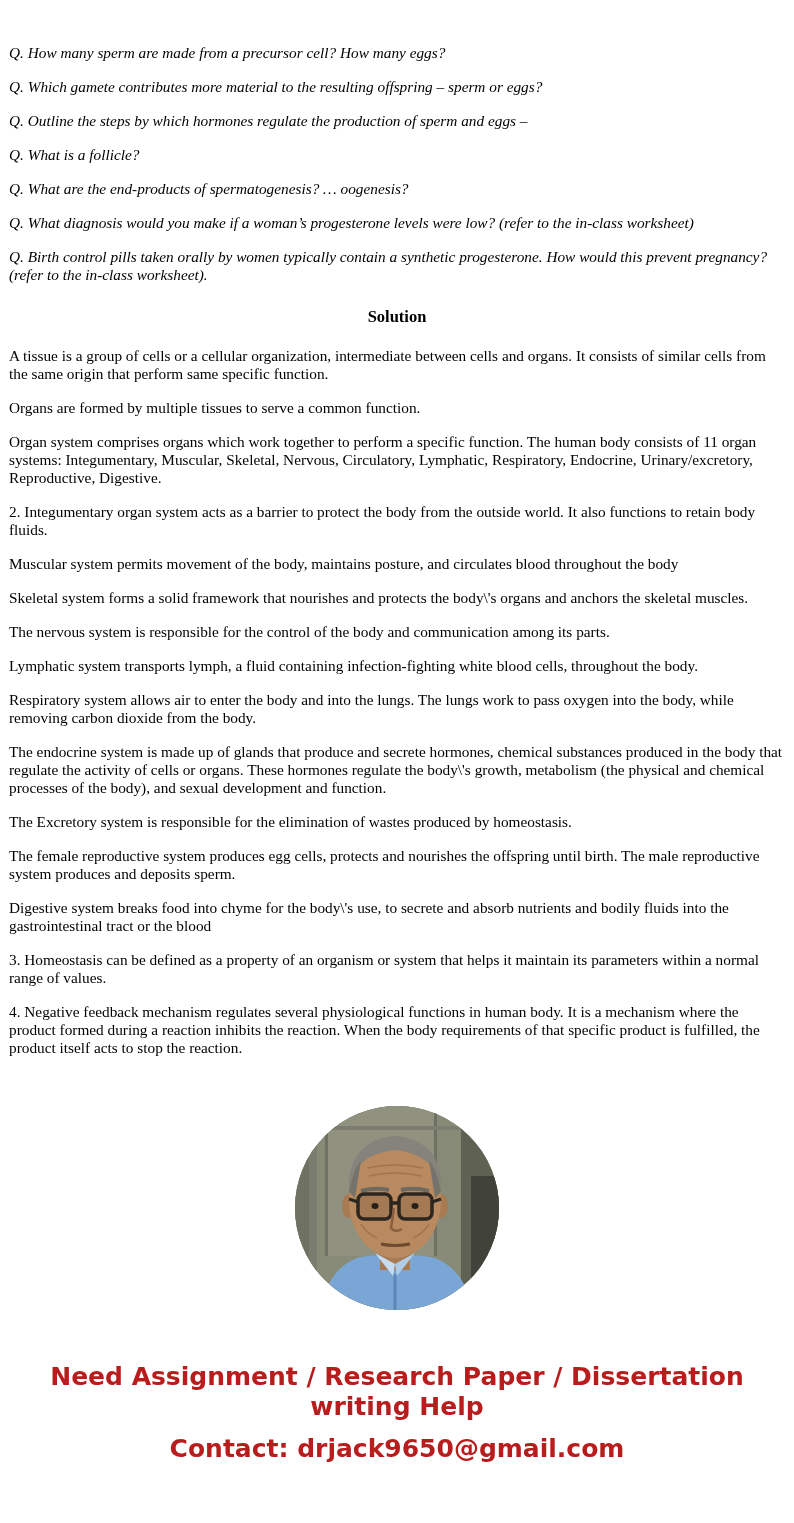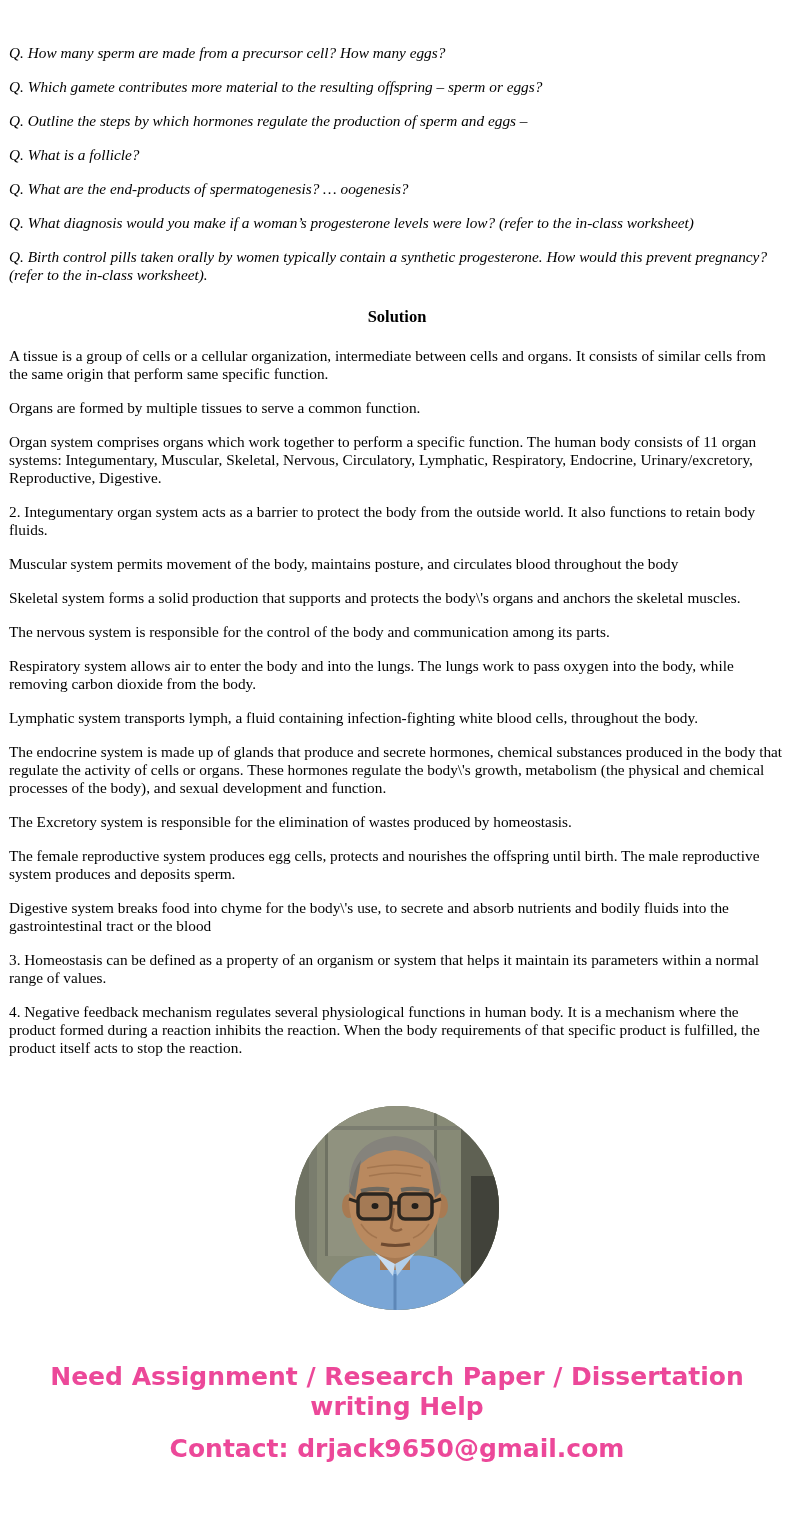--- a/index.html
+++ b/index.html
@@ -43,21 +43,21 @@
     background: #878a76;
   }
   .photo-wrap svg { display: block; }
   .footer {
     margin-top: 52px;
     text-align: center;
     font-family: "DejaVu Sans", sans-serif;
     font-weight: bold;
     font-size: 25px;
     line-height: 30px;
-    color: #ec4899;
+    color: #b91c1c;
   }
   .footer-heading {
     max-width: 760px;
     margin: 0 auto;
   }
   .footer-contact {
     margin-top: 12px;
   }
 </style>
 </head>
@@ -76,24 +76,24 @@
   </section>
 
   <h3 class="solution-heading">Solution</h3>
 
   <section class="solution">
     <p>A tissue is a group of cells or a cellular organization, intermediate between cells and organs. It consists of similar cells from the same origin that perform same specific function.</p>
     <p>Organs are formed by multiple tissues to serve a common function.</p>
     <p>Organ system comprises organs which work together to perform a specific function. The human body consists of 11 organ systems: Integumentary, Muscular, Skeletal, Nervous, Circulatory, Lymphatic, Respiratory, Endocrine, Urinary/excretory, Reproductive, Digestive.</p>
     <p>2. Integumentary organ system acts as a barrier to protect the body from the outside world. It also functions to retain body fluids.</p>
     <p>Muscular system permits movement of the body, maintains posture, and circulates blood throughout the body</p>
-    <p>Skeletal system forms a solid production that supports and protects the body\'s organs and anchors the skeletal muscles.</p>
+    <p>Skeletal system forms a solid framework that nourishes and protects the body\'s organs and anchors the skeletal muscles.</p>
     <p>The nervous system is responsible for the control of the body and communication among its parts.</p>
+    <p>Lymphatic system transports lymph, a fluid containing infection-fighting white blood cells, throughout the body.</p>
     <p>Respiratory system allows air to enter the body and into the lungs. The lungs work to pass oxygen into the body, while removing carbon dioxide from the body.</p>
-    <p>Lymphatic system transports lymph, a fluid containing infection-fighting white blood cells, throughout the body.</p>
     <p>The endocrine system is made up of glands that produce and secrete hormones, chemical substances produced in the body that regulate the activity of cells or organs. These hormones regulate the body\'s growth, metabolism (the physical and chemical processes of the body), and sexual development and function.</p>
     <p>The Excretory system is responsible for the elimination of wastes produced by homeostasis.</p>
     <p>The female reproductive system produces egg cells, protects and nourishes the offspring until birth. The male reproductive system produces and deposits sperm.</p>
     <p>Digestive system breaks food into chyme for the body\'s use, to secrete and absorb nutrients and bodily fluids into the gastrointestinal tract or the blood</p>
     <p>3. Homeostasis can be defined as a property of an organism or system that helps it maintain its parameters within a normal range of values.</p>
     <p>4. Negative feedback mechanism regulates several physiological functions in human body. It is a mechanism where the product formed during a reaction inhibits the reaction. When the body requirements of that specific product is fulfilled, the product itself acts to stop the reaction.</p>
   </section>
 
   <div class="photo-wrap">
     <svg width="204" height="204" viewBox="0 0 204 204" xmlns="http://www.w3.org/2000/svg">

